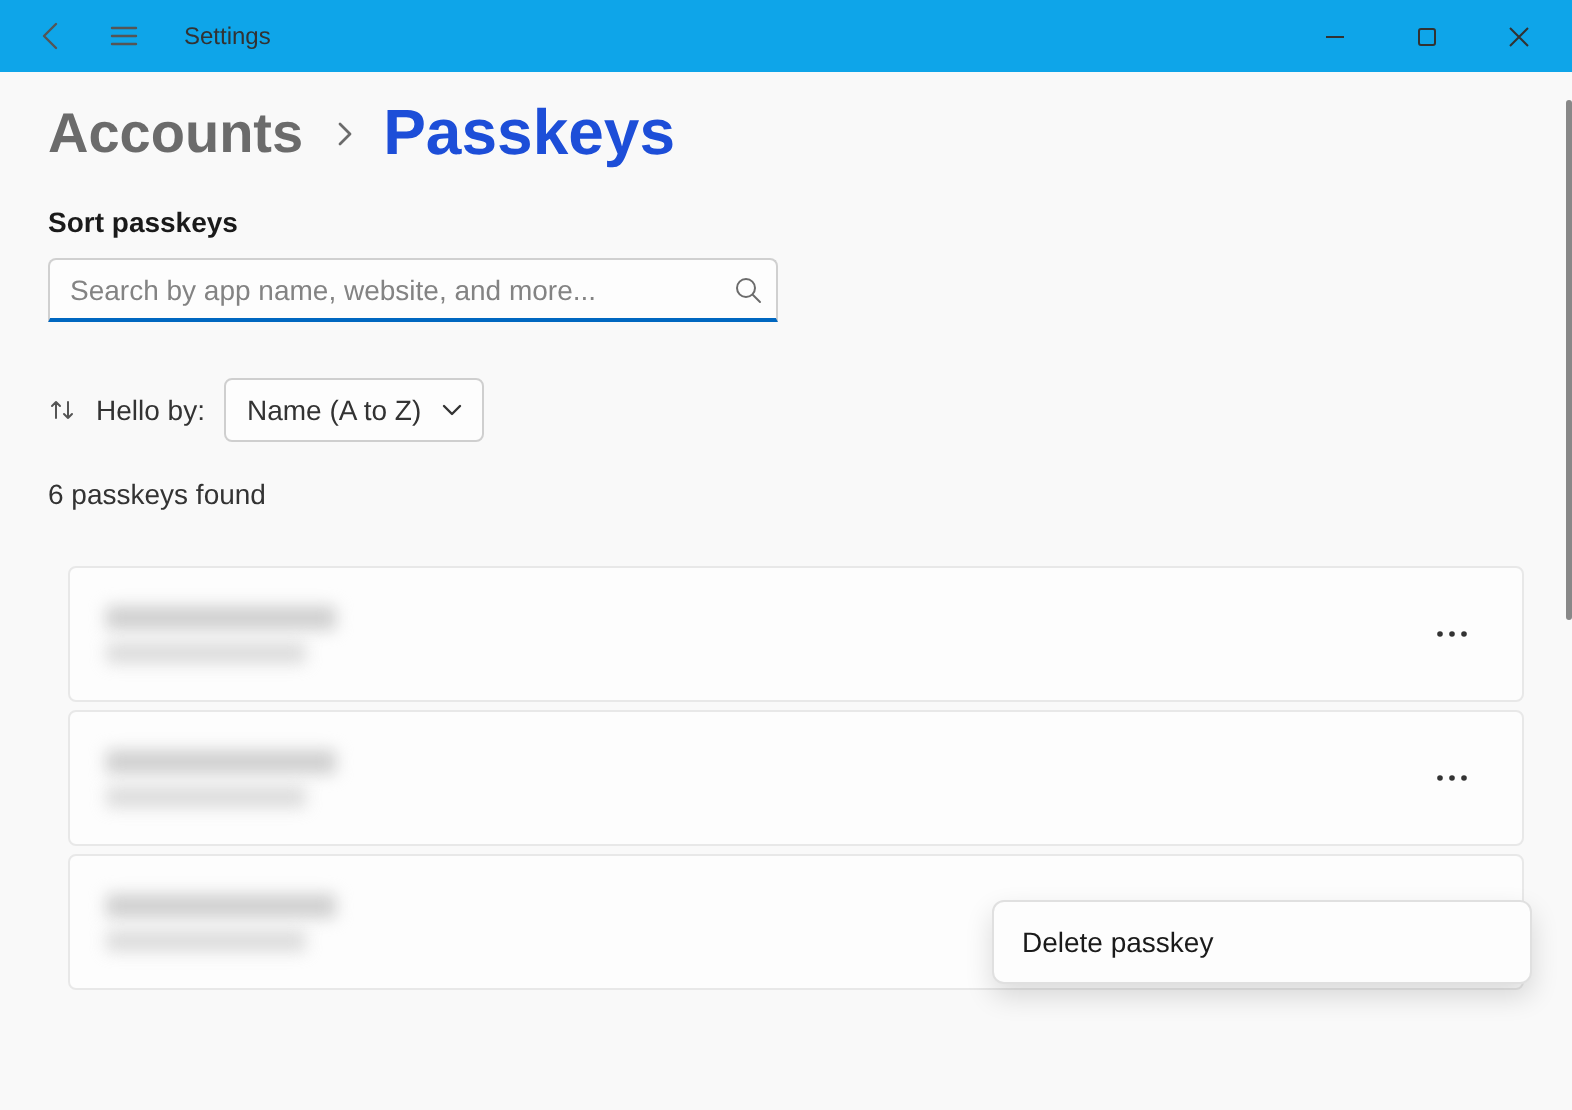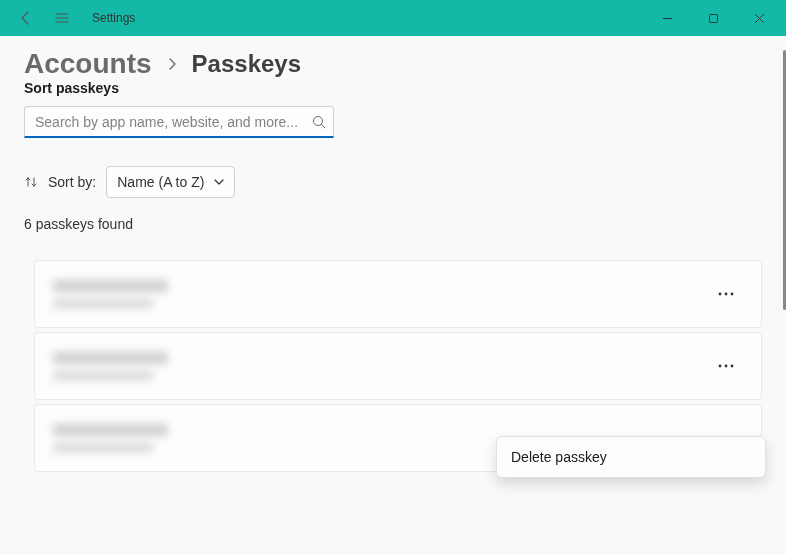--- a/index.html
+++ b/index.html
@@ -14,21 +14,21 @@
       background: #f9f9f9;
       overflow: hidden;
       position: relative;
     }
     .titlebar {
       height: 36px;
       display: flex;
       align-items: center;
       justify-content: space-between;
       padding: 0 4px;
-      background: #14b8a6;
+      background: #0ea5e9;
     }
     .titlebar-left {
       display: flex;
       align-items: center;
       gap: 4px;
       padding-left: 6px;
     }
     .titlebar-btn {
       width: 32px;
       height: 32px;
@@ -54,51 +54,52 @@
       color: #323232;
     }
     .content {
       padding: 12px 24px 0 24px;
       position: relative;
     }
     .breadcrumb {
       display: flex;
       align-items: center;
       gap: 14px;
+      margin-bottom: 18px;
     }
     .breadcrumb-parent {
       font-size: 28px;
       font-weight: 600;
       color: #6b6b6b;
     }
     .breadcrumb-item.current {
-      font-size: 24px;
+      font-size: 32px;
       font-weight: 600;
-      color: #404040;
+      color: #1d4ed8;
     }
     .breadcrumb-sep {
       color: #6b6b6b;
       font-size: 16px;
     }
     .description {
       font-size: 14px;
       color: #3a3a3a;
       line-height: 1.5;
       margin-bottom: 26px;
       max-width: 730px;
     }
     .section-title {
       font-size: 14px;
       font-weight: 600;
       color: #1a1a1a;
       margin-bottom: 10px;
     }
     .search-wrap {
       position: relative;
-      width: 310px;
+      width: 365px;
       margin-bottom: 28px;
     }
     .search-input {
       width: 100%;
       height: 32px;
       border: 1px solid #d0d0d0;
       border-bottom: 2px solid #0067c0;
       border-radius: 4px 4px 0 0;
       padding: 0 34px 0 10px;
       font-size: 14px;
@@ -186,21 +187,21 @@
       display: flex;
       align-items: center;
       justify-content: center;
       color: #333;
       font-size: 18px;
       letter-spacing: 2px;
     }
     .context-menu {
       position: absolute;
       right: 20px;
-      top: 400px;
+      top: 414px;
       width: 270px;
       background: #fdfdfd;
       border: 1px solid #e0e0e0;
       border-radius: 6px;
       box-shadow: 0 6px 14px rgba(0,0,0,0.14);
       padding: 4px;
       z-index: 10;
     }
     .context-item {
       padding: 8px 10px;
@@ -286,21 +287,21 @@
         </svg>
     </span>
   </div>
 
   <div class="sort-row">
     <span class="sort-icon">
       <svg width="14" height="14" viewBox="0 0 14 14">
           <path d="M4 11V3M4 3l-2 2M4 3l2 2M10 3v8M10 11l-2-2M10 11l2-2" stroke="currentColor" stroke-width="1" fill="none" stroke-linecap="round" stroke-linejoin="round"></path>
         </svg>
     </span>
-    <span class="sort-label">Sort by:</span>
+    <span class="sort-label">Hello by:</span>
     <div class="sort-select">
       <span>Name (A to Z)</span>
       <span>
         <svg width="10" height="10" viewBox="0 0 10 10">
             <path d="M1 3l4 4 4-4" stroke="currentColor" stroke-width="1.2" fill="none" stroke-linecap="round" stroke-linejoin="round"></path>
           </svg>
       </span>
     </div>
   </div>
 

